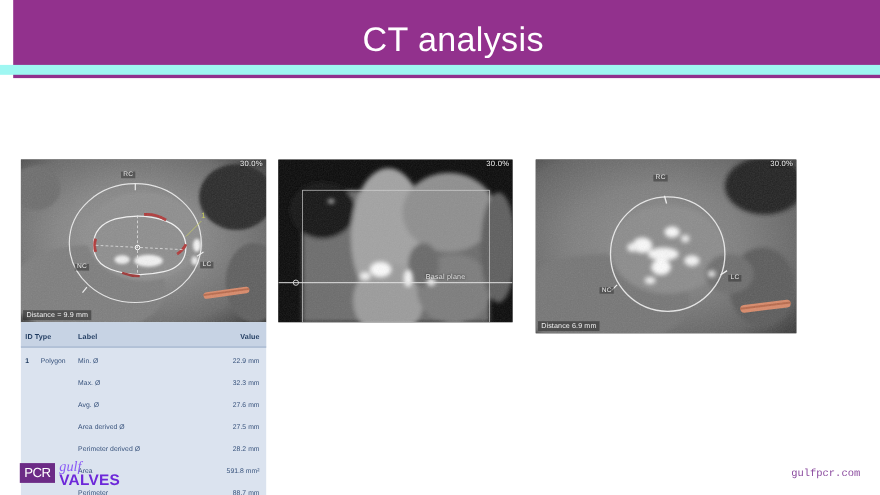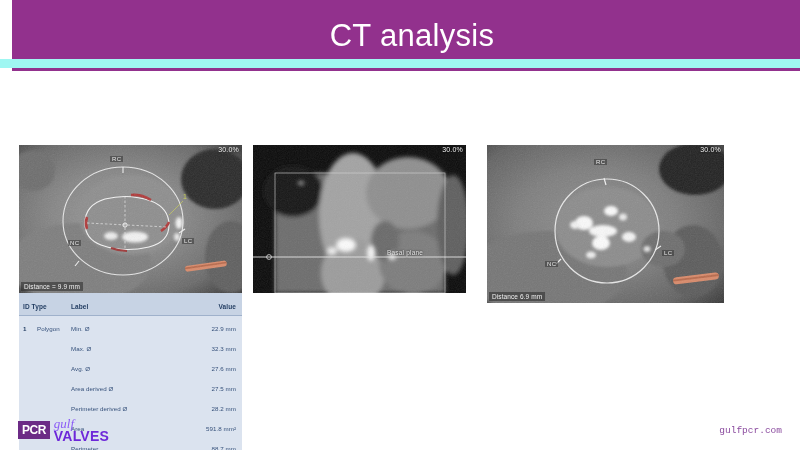--- a/index.html
+++ b/index.html
@@ -146,21 +146,21 @@
   .logo {
     position: absolute;
     left: 18px; top: 418px;
     display: flex;
     align-items: center;
   }
   .logo-pcr {
     background: #6c2b86;
     color: #ffffff;
     font-size: 12px;
-    font-weight: bold;
+    font-weight: normal;
     letter-spacing: -0.5px;
     padding: 3px 4px 3px 4px;
     font-family: "Liberation Sans", sans-serif;
     line-height: 1;
   }
   .logo-words {
     margin-left: 4px;
     line-height: 0.92;
   }
   .logo-gulf {

